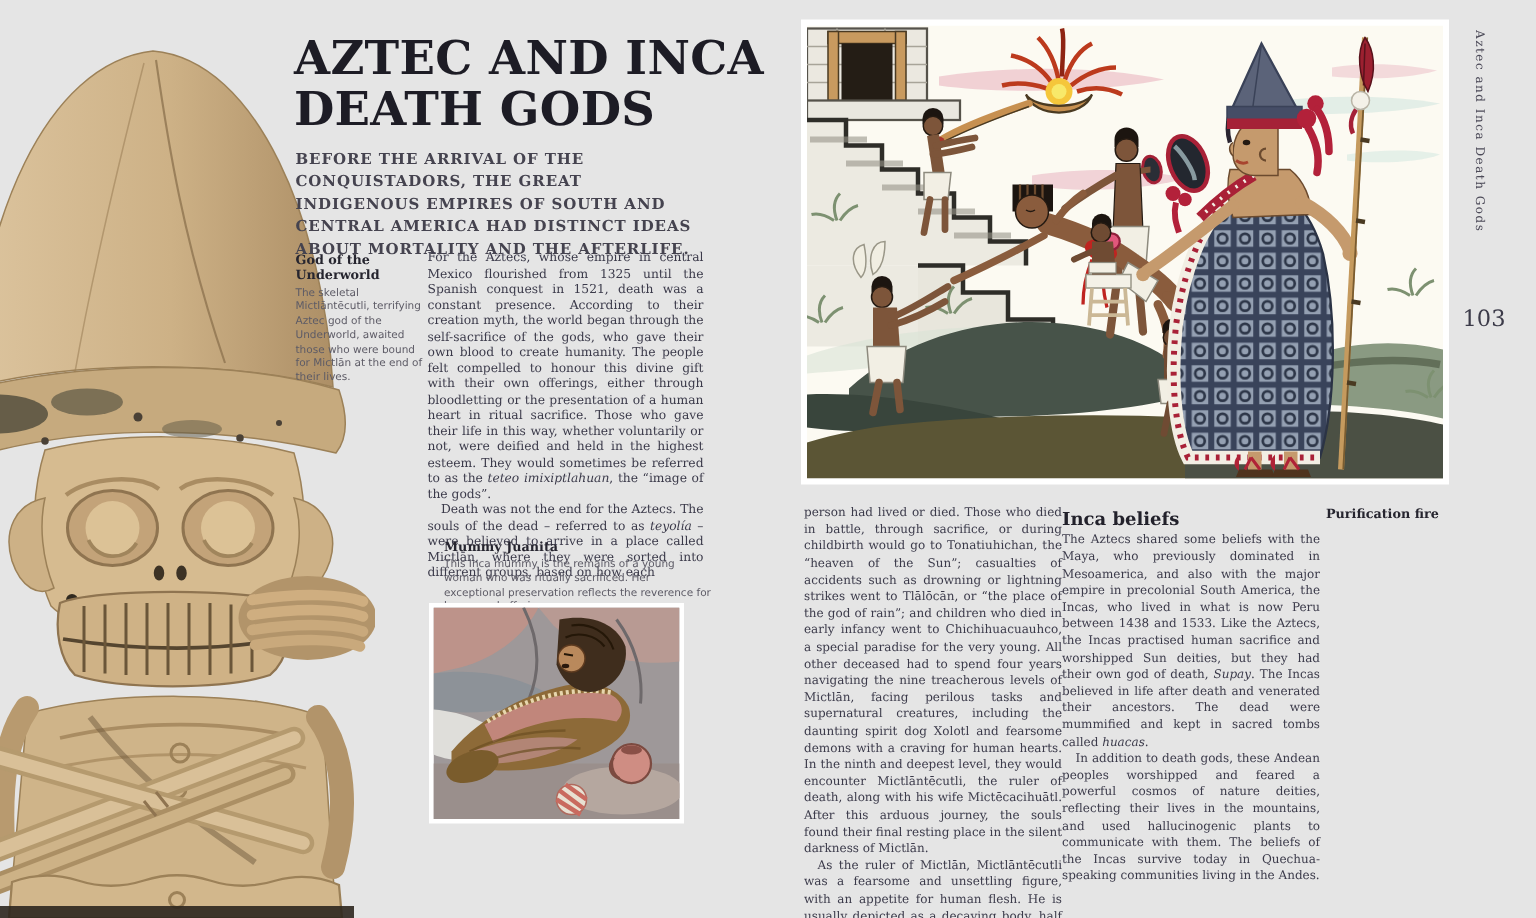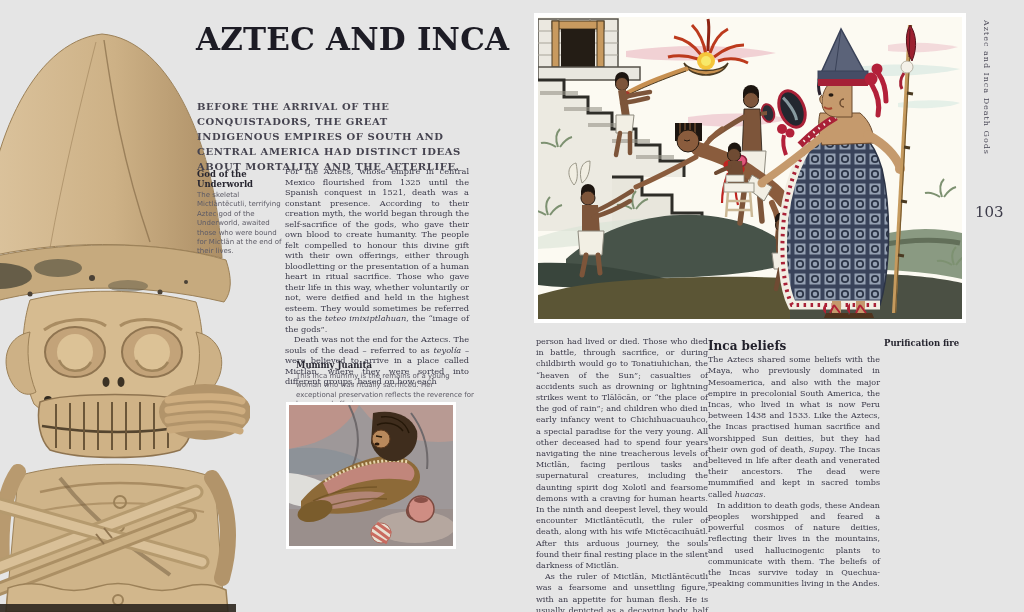--- a/index.html
+++ b/index.html
@@ -110,20 +110,21 @@
     <path d="M-4,590 L190,516" stroke="#cdb286" stroke-width="8" stroke-linecap="round"></path>
     <path d="M96,534 l8,10 M104,528 l8,10" stroke="#8f7450" stroke-width="2"></path>
 
     <path d="M8,588 Q30,580 52,587 Q74,594 96,587 Q118,580 140,587 Q162,594 184,587 Q206,581 226,590 L228,612 L6,612 Z" fill="#d2b78c" stroke="#9c8158" stroke-width="1.5"></path>
     <circle cx="118" cy="600" r="5" stroke="#9c8158" stroke-width="2" fill="none"></circle>
     <rect x="0" y="604" width="236" height="8" fill="#2c261e" opacity="0.9"></rect>
   </svg>
 
   <div class="title">
     <div>AZTEC AND INCA</div>
+    <div>DEATH GODS</div>
   </div>
   <div class="standfirst">BEFORE THE ARRIVAL OF THE CONQUISTADORS, THE GREAT INDIGENOUS EMPIRES OF SOUTH AND CENTRAL AMERICA HAD DISTINCT IDEAS ABOUT MORTALITY AND THE AFTERLIFE.</div>
 
   <div class="cap cap-underworld">
     <div class="cap-title">God of the Underworld</div>
     <div class="cap-text">The skeletal Mictlāntēcutli, terrifying Aztec god of the Underworld, awaited those who were bound for Mictlān at the end of their lives.</div>
   </div>
 
   <div class="main-col">
     <p><span>For the Aztecs, whose empire in central Mexico flourished from 1325 until the Spanish conquest in 1521, death was a constant presence. According to their creation myth, the world began through the self-sacrifice of the gods, who gave their own blood to create humanity. The people felt compelled to honour this divine gift with their own offerings, either through bloodletting or the presentation of a human heart in ritual sacrifice. Those who gave their life in this way, whether voluntarily or not, were deified and held in the highest esteem. They would sometimes be referred to as the </span><span class="it">teteo imixiptlahuan</span><span>, the “image of the gods”.</span></p>

